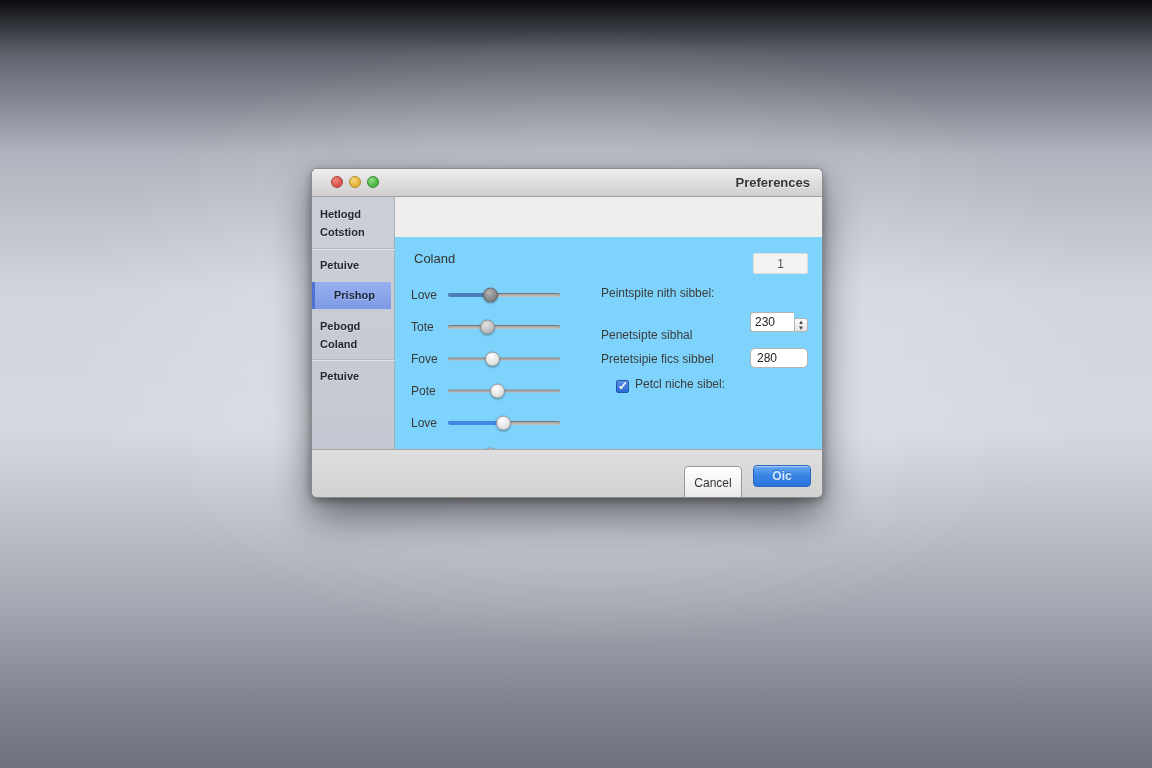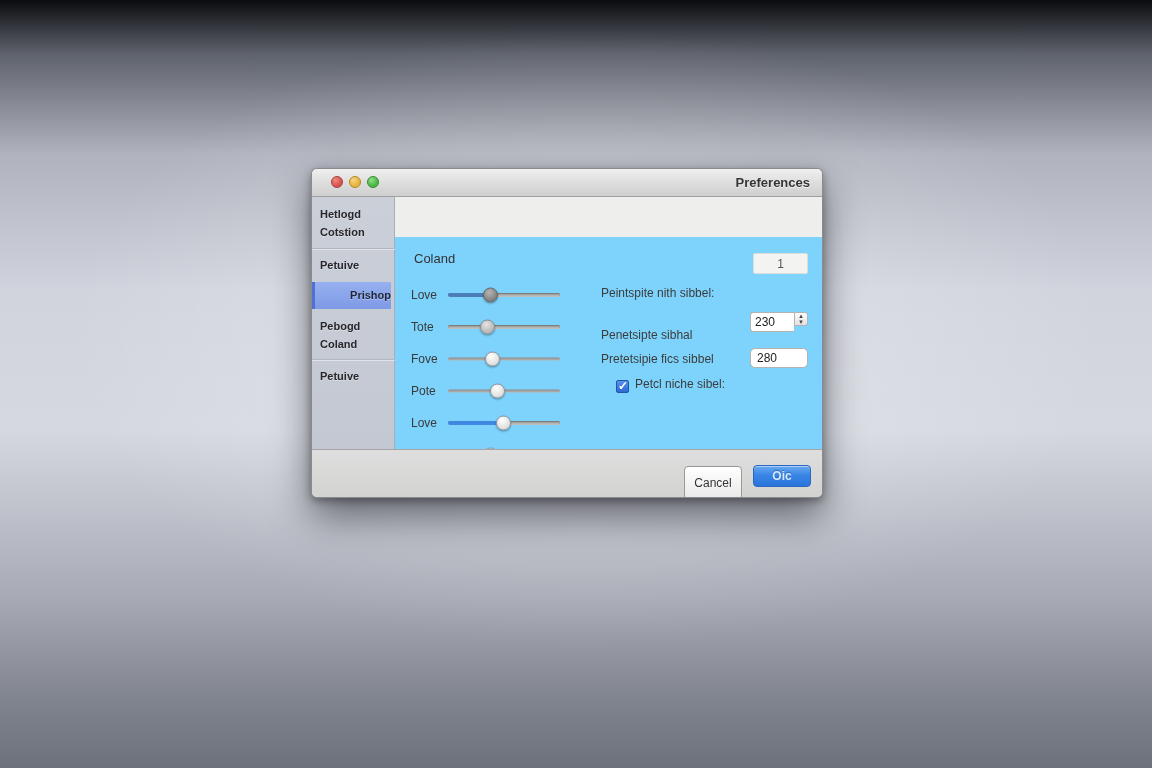--- a/index.html
+++ b/index.html
@@ -42,22 +42,22 @@
     border-right:1px solid #a9adb6;box-sizing:border-box;
   }
   .side-item{
     position:absolute;left:0;width:79px;
     font-size:11px;font-weight:bold;color:#26262b;
     text-shadow:0 1px 0 rgba(255,255,255,0.35);
     padding-left:8px;box-sizing:border-box;line-height:18px;cursor:default;
   }
   .side-item.selected{
     background:linear-gradient(180deg,#97b0ef 0%,#7e9ae6 100%);
-    border-left:3px solid #4f72d2;padding-left:11px;
-    line-height:27px;height:27px;color:#1d2536;text-align:right;
+    border-left:3px solid #4f72d2;padding-left:19px;
+    line-height:27px;height:27px;color:#1d2536;
   }
   .side-sep{position:absolute;left:0;width:83px;height:1px;background:#b2b7c0;box-shadow:0 1px 0 rgba(255,255,255,0.45);}
   
   .content{position:absolute;left:83px;top:28px;width:429px;height:252px;background:#7dd3fc;margin-top:40px;}
   .hdr-label{position:absolute;left:19px;top:14px;font-size:13px;color:#333;}
   .field{
     font-family:"Liberation Sans", sans-serif;font-size:12px;color:#222;
     border:1px solid #b3b3b1;border-radius:3px;background:#fff;
     box-sizing:border-box;outline:none;
   }
@@ -77,21 +77,21 @@
   .thumb{
     position:absolute;top:50%;transform:translateY(-50%);
     width:15px;height:15px;border-radius:50%;box-sizing:border-box;
     box-shadow:0 1px 2px rgba(0,0,0,0.35);cursor:pointer;
   }
   .thumb-gray{background:radial-gradient(circle at 40% 30%,#b5b5b5,#7f7f7f 70%);border:1px solid #636363;}
   .thumb-light{background:radial-gradient(circle at 40% 30%,#e3e3e3,#b4b4b4 75%);border:1px solid #8d8d8d;}
   .thumb-white{background:radial-gradient(circle at 40% 30%,#ffffff,#d9d9d9 80%);border:1px solid #979797;}
   
   .rp-label{position:absolute;left:206px;font-size:12px;color:#3c3c3c;}
-  .stepper-field{position:absolute;left:355px;top:75px;width:58px;height:20px;display:flex;align-items:flex-start;}
+  .stepper-field{position:absolute;left:355px;top:75px;width:58px;height:20px;display:flex;align-items:flex-end;}
   .stepper-field input{width:44px;height:20px;border-radius:3px 0 0 3px;border-right:none;padding:0 4px;}
   .stepper{
     width:14px;background:linear-gradient(180deg,#fdfdfd,#e2e2e2);
     border:1px solid #b3b3b1;border-radius:0 3px 3px 0;
     display:flex;flex-direction:column;align-items:center;justify-content:center;
     font-size:7px;line-height:6px;color:#444;cursor:pointer;
   }
   .plain-field{position:absolute;left:355px;top:111px;width:58px;height:20px;border-radius:5px;padding:0 6px;}
   .checkbox{
     position:absolute;left:221px;top:143px;width:13px;height:13px;

